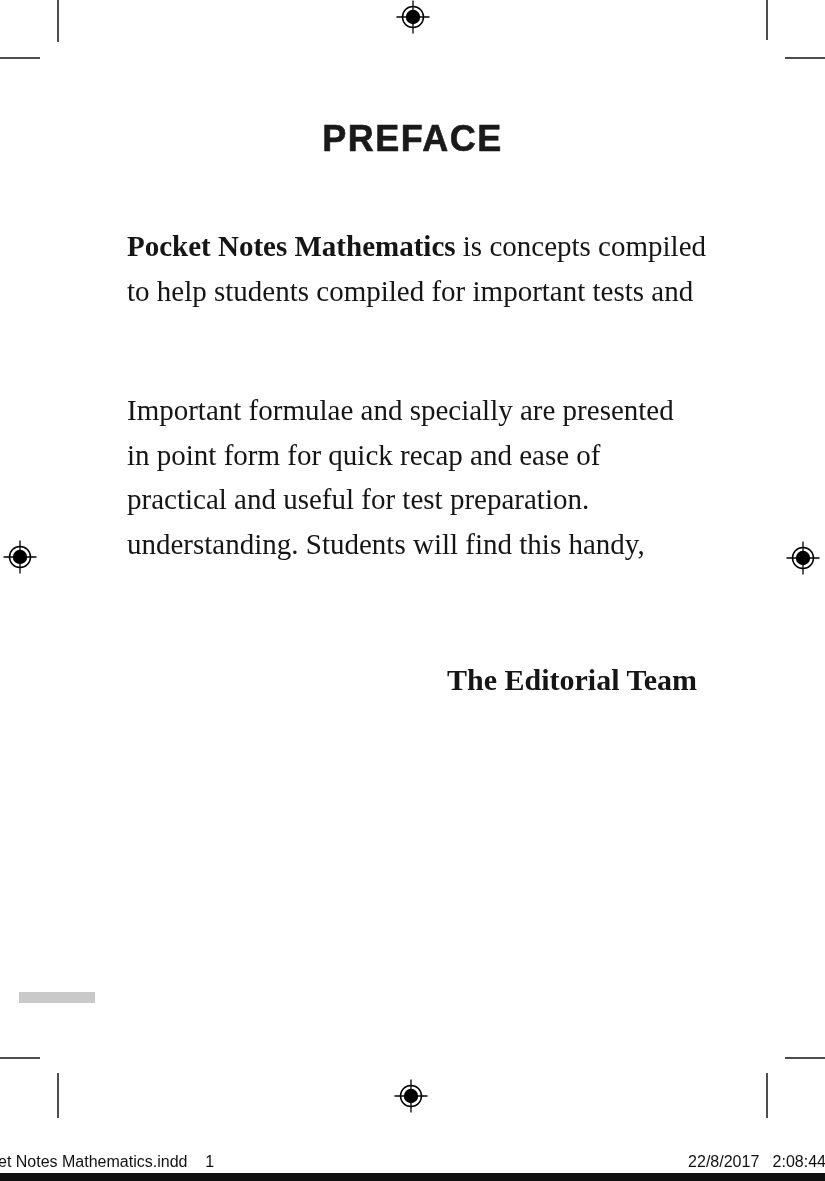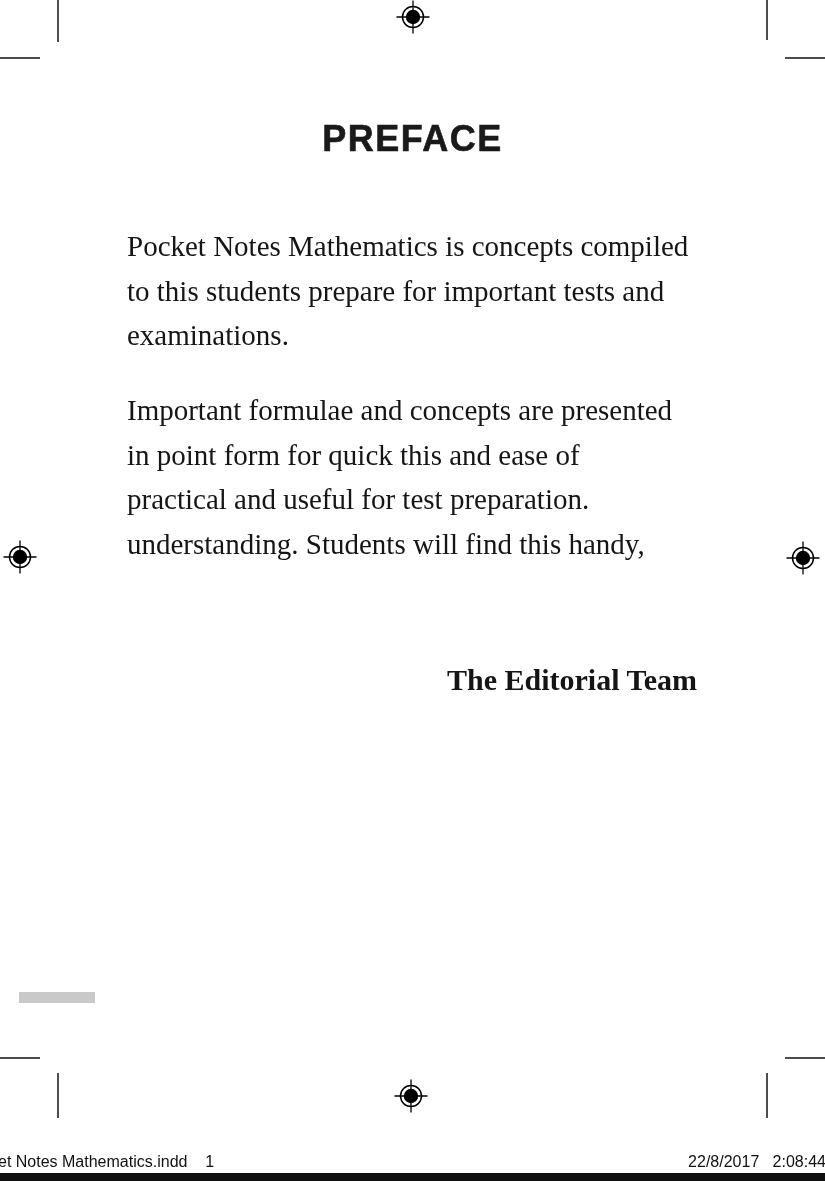--- a/index.html
+++ b/index.html
@@ -28,21 +28,21 @@
   .title{
     position:absolute;left:0;top:121px;width:825px;text-align:center;
     font-family:"Liberation Sans",sans-serif;font-weight:700;
     font-size:36px;line-height:1;letter-spacing:1.5px;color:#1a1a1a;
     -webkit-text-stroke:0.6px #1a1a1a;
   }
   .bodyblock{position:absolute;font-size:29px;color:#151515;}
   .para1{left:127px;top:224px;}
   .para2{left:127px;top:388px;}
   .line{white-space:pre;line-height:44.5px;height:44.5px;}
-  .b{font-weight:400;text-align:center;}
+  .b{font-weight:700;text-align:center;}
   .signoff{
     position:absolute;left:127px;top:614px;width:570px;text-align:right;
     font-weight:700;font-size:30px;line-height:44.5px;white-space:pre;margin-top:44px;
   }
   
   .slug{
     position:absolute;top:1152px;font-family:"Liberation Sans",sans-serif;
     font-size:16px;line-height:20px;color:#111;white-space:pre;
   }
   .slug-left{left:-2px;}
@@ -86,27 +86,26 @@
   <div class="crop bl-v"></div>
   <div class="crop br-h"></div>
   <div class="crop br-v"></div>
 
   <div class="color-bar"></div>
 
   <div class="title">PREFACE</div>
 
   <div class="bodyblock para1">
     <div class="line"><span class="b">Pocket Notes Mathematics</span><span> is concepts compiled</span></div>
-    <div class="line">to this students prepare for important tests and</div>
-    <div class="line">examinations.</div>
+    <div class="line">to help students compiled for important tests and</div>
   </div>
 
   <div class="bodyblock para2">
-    <div class="line">Important formulae and concepts are presented</div>
-    <div class="line">in point form for quick this and ease of</div>
+    <div class="line">Important formulae and specially are presented</div>
+    <div class="line">in point form for quick recap and ease of</div>
     <div class="line">practical and useful for test preparation.</div>
     <div class="line">understanding. Students will find this handy,</div>
   </div>
 
   <div class="signoff">The Editorial Team</div>
 
   <div class="slug slug-left">et Notes Mathematics.indd    1</div>
   <div class="slug slug-right">22/8/2017   2:08:44</div>
 
   <div class="bottom-bar"></div>

